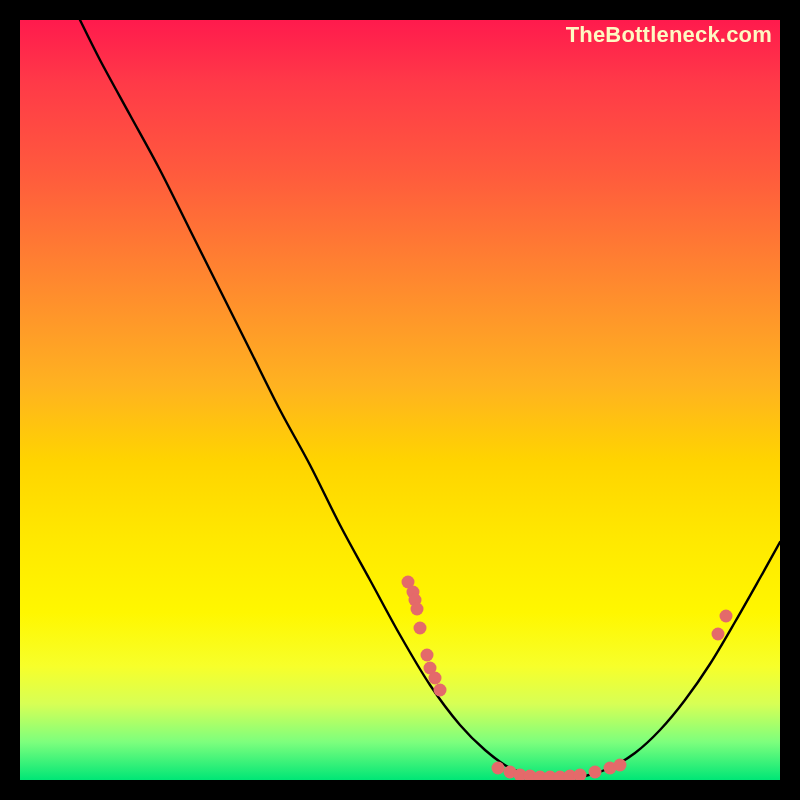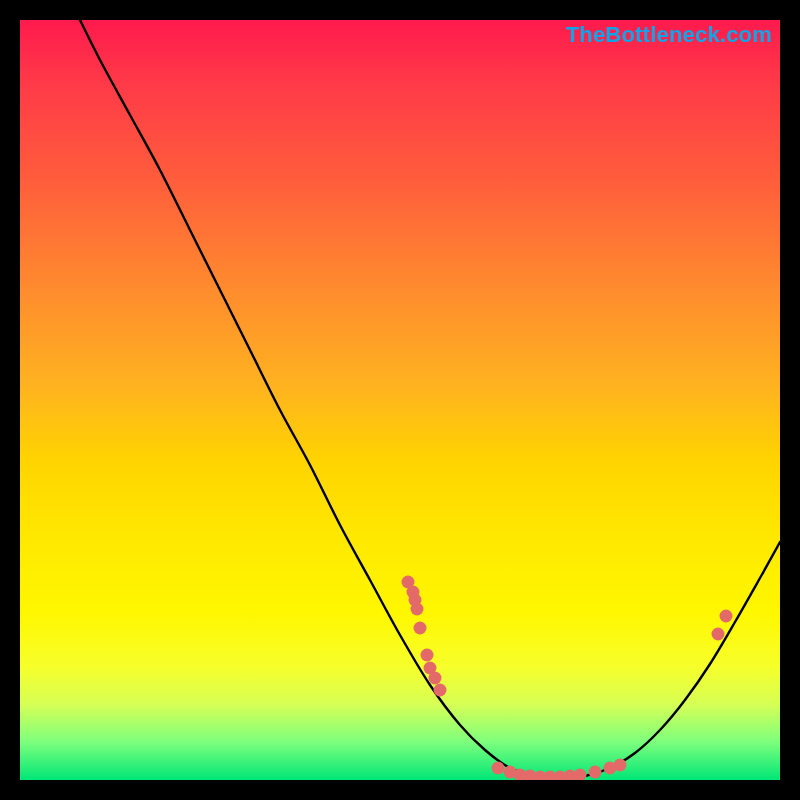--- a/index.html
+++ b/index.html
@@ -40,21 +40,21 @@
       #7dff7d 95%,
       #00e676 100%
     );
   }
   .watermark {
     position: absolute;
     top: 2px;
     right: 8px;
     font-size: 22px;
     font-weight: 600;
-    color: #0ea5e9;
+    color: #fef9c3;
     letter-spacing: 0.2px;
     user-select: none;
   }
   svg.plot {
     position: absolute;
     left: 0;
     top: 0;
   }
 </style>
 </head>

